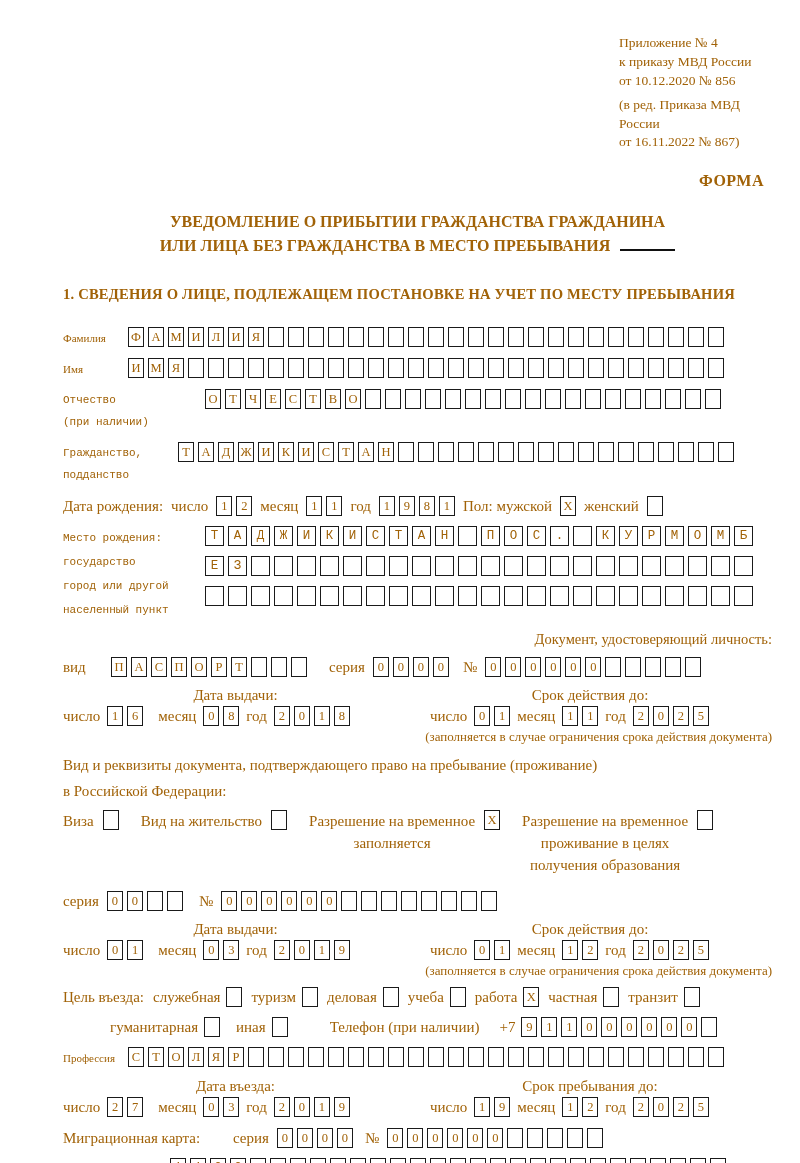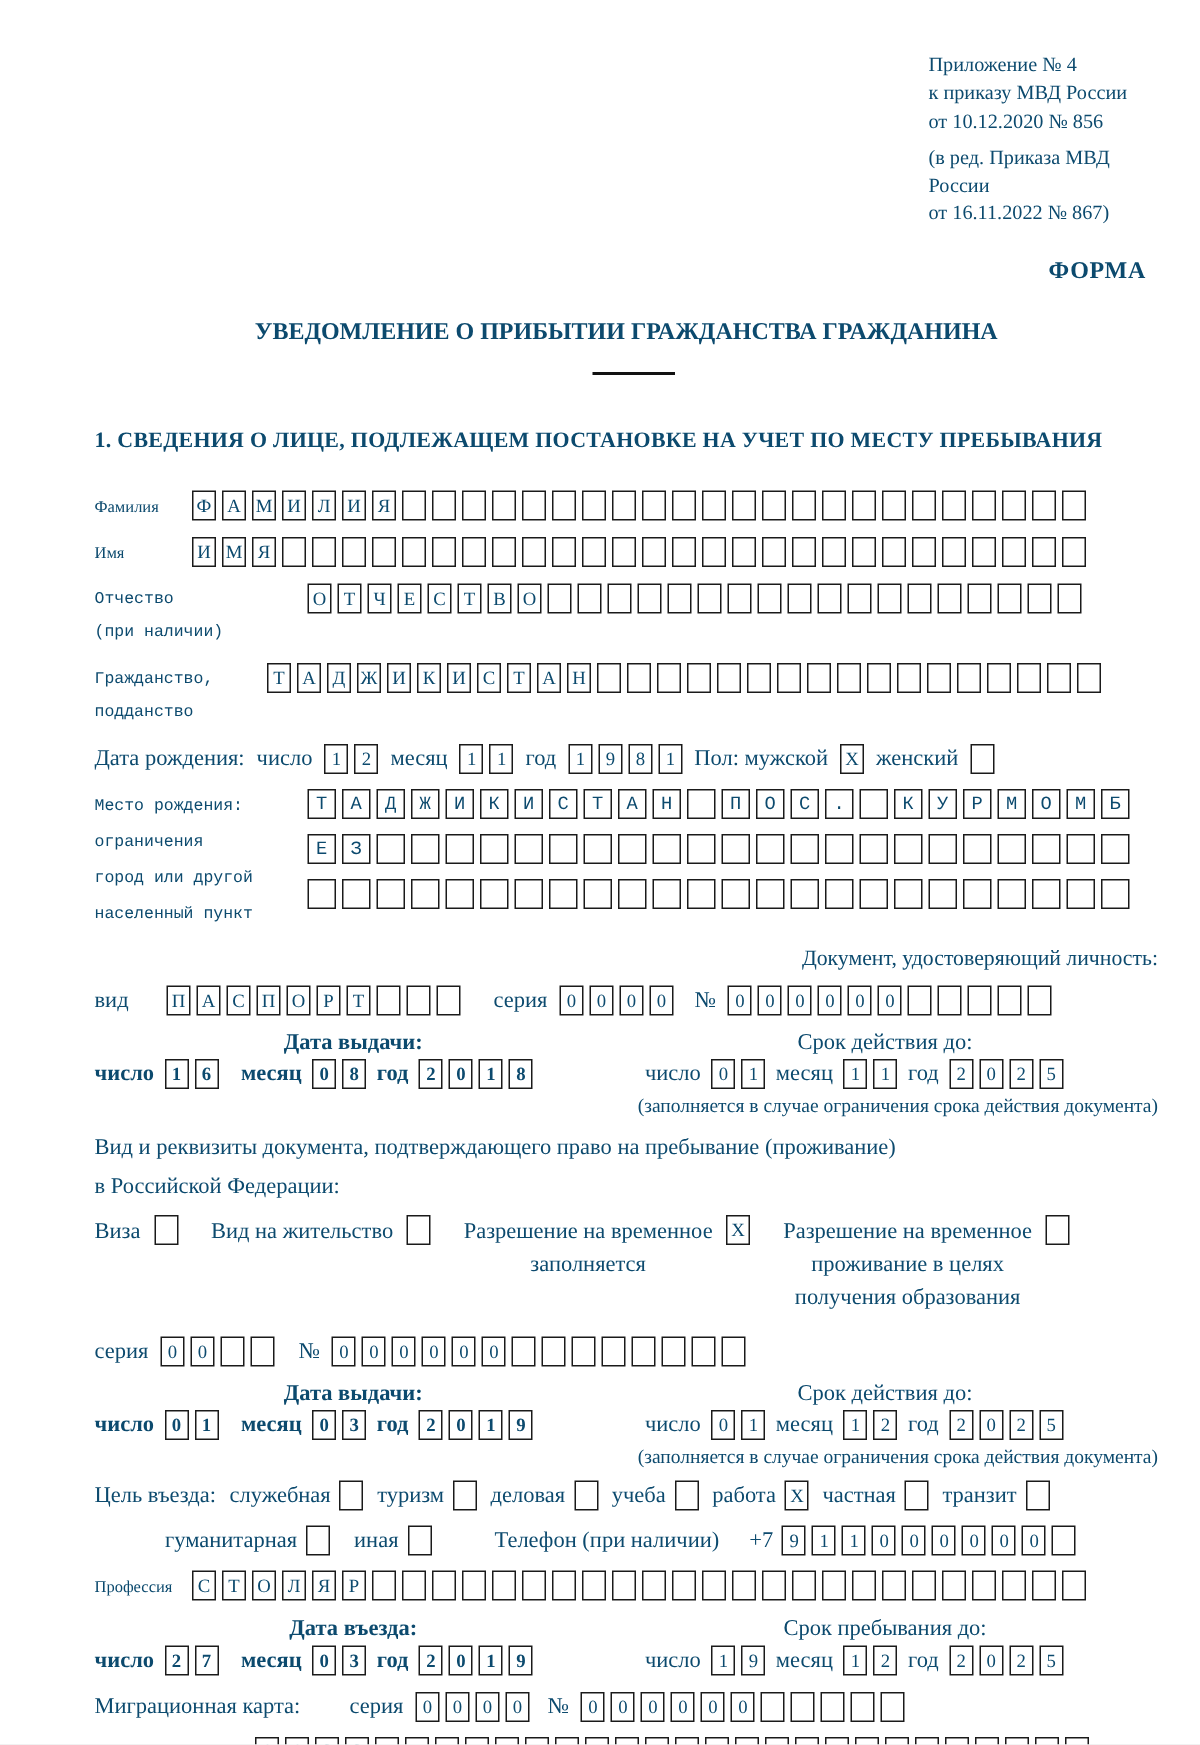--- a/index.html
+++ b/index.html
@@ -1,19 +1,19 @@
 <!DOCTYPE html>
 <html><head>
 <meta charset="utf-8">
 <style>
   html,body{margin:0;padding:0;background:#e8e8e8;}
   .page{
     width:800px;height:1163px;box-sizing:border-box;margin:0 auto;
     padding:34px 28px 0 63px;background:#ffffff;overflow:hidden;
-    font-family:"Liberation Serif","DejaVu Serif",serif;color:#0c4a6e;
+    font-family:"Liberation Serif","DejaVu Serif",serif;color:#a16207;
   }
   
   .appendix{margin-left:556px;font-size:13.5px;line-height:1.4;}
   .appendix .rev{margin-top:5px;}
   .forma{font-weight:bold;font-size:16px;text-align:right;padding-right:8px;margin-top:20px;letter-spacing:.5px;}
   .title{font-weight:bold;font-size:16px;text-align:center;margin-top:20px;line-height:1.5;}
   .title-blank{display:inline-block;width:55px;border-bottom:2px solid #111;height:14px;margin-left:10px;}
   .sec1{font-weight:bold;font-size:14.6px;margin-top:28px;margin-bottom:24px;letter-spacing:.2px;}
   
   .cells{display:inline-flex;gap:4px;flex-wrap:nowrap;}
@@ -25,21 +25,21 @@
   .frow{display:flex;align-items:flex-start;margin-bottom:9px;}
   .flabel{flex-shrink:0;font-size:11px;line-height:22px;}
   .w65{width:65px;} .w115{width:115px;} .w142{width:142px;} .w107{width:107px;} .w152{width:152px;}
   .lbl{font-size:15px;line-height:22px;}
   .inline-row{display:flex;align-items:center;margin-bottom:9px;font-size:15px;}
   .inline-row > *{margin-right:8px;}
   .stack{display:flex;flex-direction:column;font-family:Liberation Mono, monospace;}
   .rowgap > .cells{margin-bottom:10px;}
   
   .twocol{display:flex;}
-  .col-l{width:345px;flex-shrink:0;font-weight:bold;}
+  .col-l{width:345px;flex-shrink:0;}
   .col-r{flex:1;}
   .dhead{font-size:15px;text-align:center;margin-bottom:2px;}
   .date-group{display:flex;align-items:center;gap:7px;font-size:15px;}
   .note{font-size:13px;text-align:right;margin-top:3px;margin-bottom:8px;}
   .center-head{font-weight:normal;font-size:14.5px;text-align:right;margin:4px 0 8px 0;}
   .para{font-size:15px;line-height:1.7;margin-bottom:4px;}
   
   .res-row{display:flex;align-items:flex-start;margin:6px 0 14px 0;}
   .res-opt{display:flex;align-items:flex-start;margin-right:22px;}
   .res-lines{text-align:center;font-size:15px;line-height:22px;margin-right:9px;}
@@ -61,21 +61,21 @@
     <div>к приказу МВД России</div>
     <div>от 10.12.2020 № 856</div>
     <div class="rev">(в ред. Приказа МВД России</div>
     <div>от 16.11.2022 № 867)</div>
   </div>
 
   <div class="forma">ФОРМА</div>
 
   <div class="title">
     <div>УВЕДОМЛЕНИЕ О ПРИБЫТИИ ГРАЖДАНСТВА ГРАЖДАНИНА</div>
-    <div><span class="title-blank"></span></div>
+    <div><span>ИЛИ ЛИЦА БЕЗ ГРАЖДАНСТВА В МЕСТО ПРЕБЫВАНИЯ</span><span class="title-blank"></span></div>
   </div>
 
   <div class="sec1">1. СВЕДЕНИЯ О ЛИЦЕ, ПОДЛЕЖАЩЕМ ПОСТАНОВКЕ НА УЧЕТ ПО МЕСТУ ПРЕБЫВАНИЯ</div>
 
   <div class="frow">
     <span class="flabel w65">Фамилия</span>
     <span class="cells">
         <span class="cell">Ф</span>
         <span class="cell">А</span>
         <span class="cell">М</span>
@@ -242,21 +242,21 @@
       </span>
     <span class="lbl">женский</span>
     <span class="cells">
         <span class="cell"></span>
       </span>
   </div>
 
   <div class="frow">
     <span class="flabel w142 stack" style="line-height:24px;">
       <span>Место рождения:</span>
-      <span>ограничения</span>
+      <span>государство</span>
       <span>город или другой</span>
       <span>населенный пункт</span>
     </span>
     <span class="stack rowgap">
       <span class="cells wide">
           <span class="cell">Т</span>
           <span class="cell">А</span>
           <span class="cell">Д</span>
           <span class="cell">Ж</span>
           <span class="cell">И</span>

